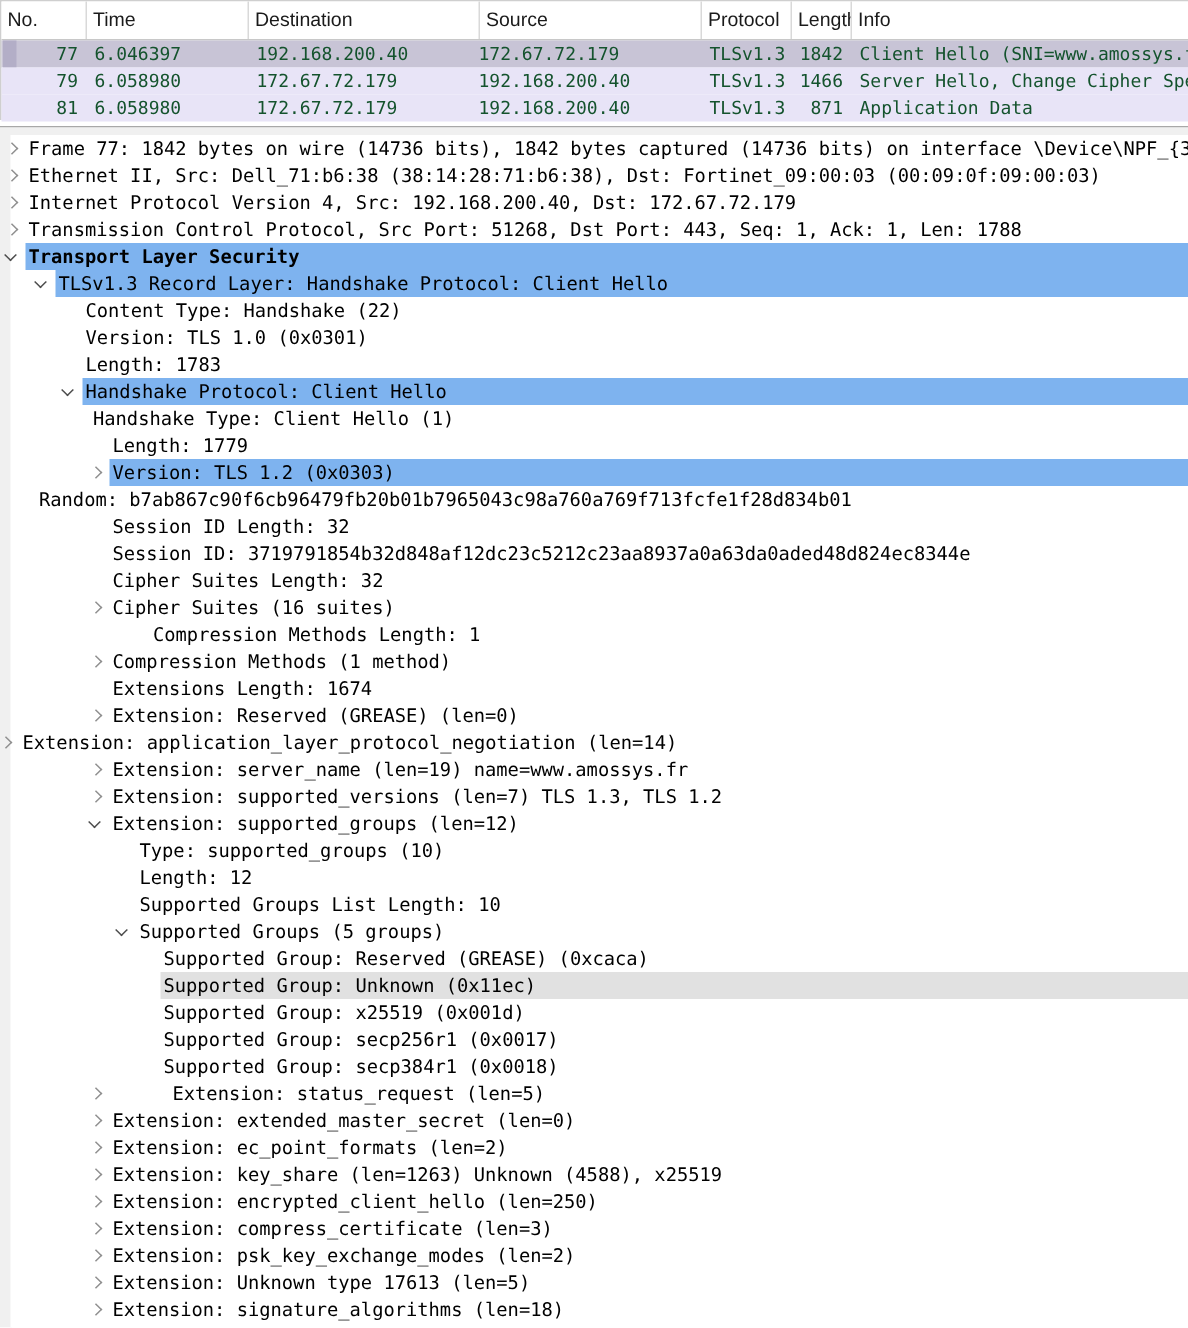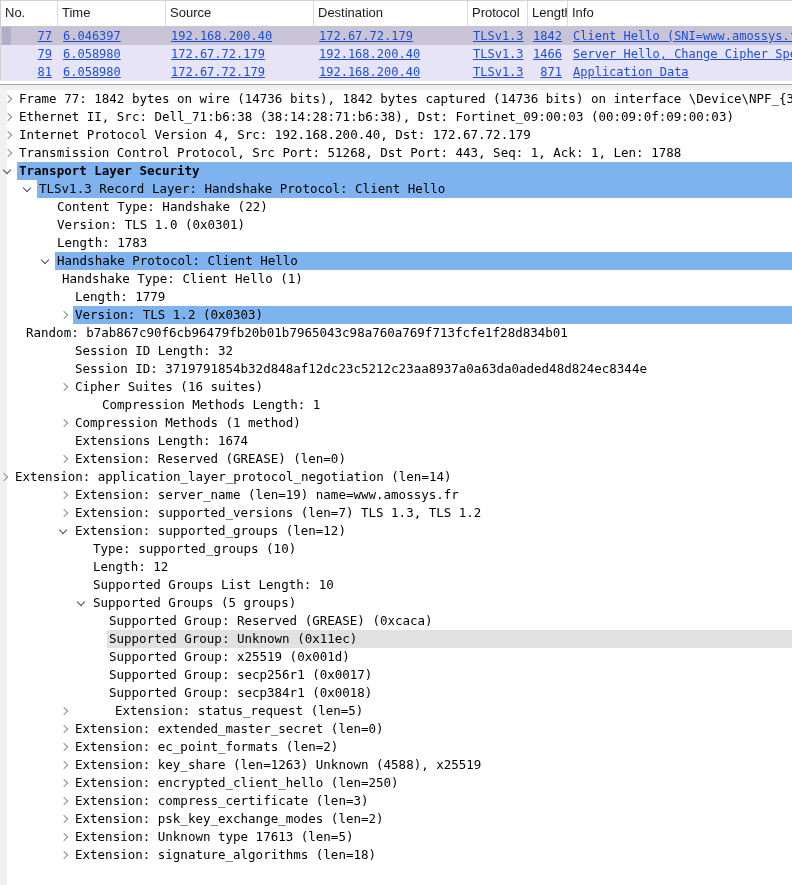--- a/index.html
+++ b/index.html
@@ -15,21 +15,21 @@
   .pl-header{display:flex;height:25px;border-bottom:1px solid #c8c8c8;background:#ffffff;}
   .pl-hcell{box-sizing:border-box;flex:none;height:25px;line-height:24px;font-size:13px;
             color:#1a1a1a;padding-left:4px;border-right:1px solid #d9d9d9;
             white-space:nowrap;overflow:hidden;}
   .pl-row{display:flex;height:18px;position:relative;}
   .pl-row.selected{background:var(--packet-selected-bg);}
   .pl-row.tls{background:var(--packet-tls-bg);}
   .sel-strip{position:absolute;left:1px;top:0;bottom:0;width:9px;
              background:var(--packet-selected-strip);}
   .pl-cell{box-sizing:border-box;flex:none;height:28px;line-height:18px;font-size:12px;
-           color:#1d4ed8;padding-left:5px;white-space:nowrap;overflow:hidden;text-decoration:underline;}
+           color:#14532d;padding-left:5px;white-space:nowrap;overflow:hidden;}
   .pl-cell.right{text-align:right;padding-left:0;padding-right:6px;}
 
   
   .pane-sep{height:10px;}
   .pane-sep .gap{height:4px;background:#ffffff;}
   .pane-sep .line{height:1px;background:#a8a8a8;}
   .pane-sep .band{height:5px;background:#f0f0f0;}
 
   
   .detail-pane{position:relative;height:795px;background:#ffffff;}
@@ -48,22 +48,22 @@
   .hl.blue{background:var(--tree-match-bg);}
   .hl.gray{background:var(--tree-selected-bg);}
 </style>
 </head>
 <body style="--packet-selected-bg: #c8c4d6; --packet-selected-strip: #b3aec7; --packet-tls-bg: #e8e4f7; --tree-match-bg: #7eb3ef; --tree-selected-bg: #e1e1e1;">
 
 <div class="packet-list">
   <div class="pl-header" id="pl-header">
       <div class="pl-hcell" style="width: 57px;">No.</div>
       <div class="pl-hcell" style="width: 108px;">Time</div>
+      <div class="pl-hcell" style="width: 154px;">Destination</div>
       <div class="pl-hcell" style="width: 148px;">Source</div>
-      <div class="pl-hcell" style="width: 154px;">Destination</div>
       <div class="pl-hcell" style="width: 60px;">Protocol</div>
       <div class="pl-hcell" style="width: 40px;">Length</div>
       <div class="pl-hcell" style="width: 225px;">Info</div>
     </div>
   <div id="pl-rows">
       <div class="pl-row selected">
         <div class="sel-strip"></div>
         <div class="pl-cell mono right" style="width: 57px;">77</div>
         <div class="pl-cell mono" style="width: 108px;">6.046397</div>
         <div class="pl-cell mono" style="width: 148px;">192.168.200.40</div>
@@ -176,20 +176,24 @@
       </div>
       <div class="tree-row" style="padding-left: 60px;">
         <span class="chev-slot"></span>
         <span class="hl mono">Session ID Length: 32</span>
       </div>
       <div class="tree-row" style="padding-left: 60px;">
         <span class="chev-slot"></span>
         <span class="hl mono">Session ID: 3719791854b32d848af12dc23c5212c23aa8937a0a63da0aded48d824ec8344e</span>
       </div>
       <div class="tree-row" style="padding-left: 60px;">
+        <span class="chev-slot"></span>
+        <span class="hl mono">Cipher Suites Length: 32</span>
+      </div>
+      <div class="tree-row" style="padding-left: 60px;">
         <span class="chev-slot">
           <span class="chev c-right"></span>
         </span>
         <span class="hl mono">Cipher Suites (16 suites)</span>
       </div>
       <div class="tree-row" style="padding-left: 87px;">
         <span class="chev-slot"></span>
         <span class="hl mono">Compression Methods Length: 1</span>
       </div>
       <div class="tree-row" style="padding-left: 60px;">

